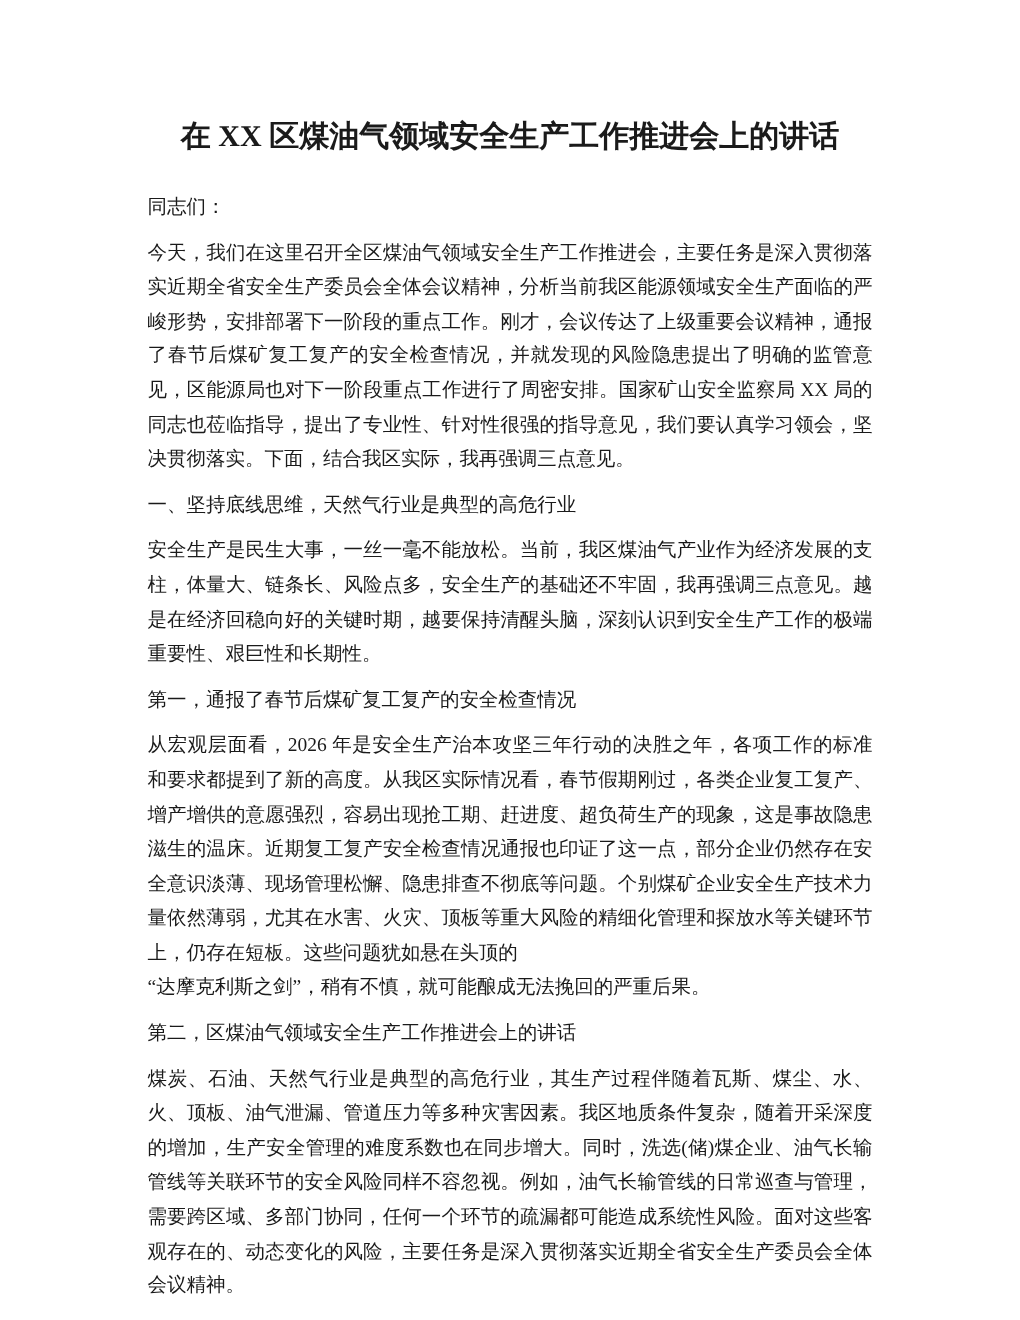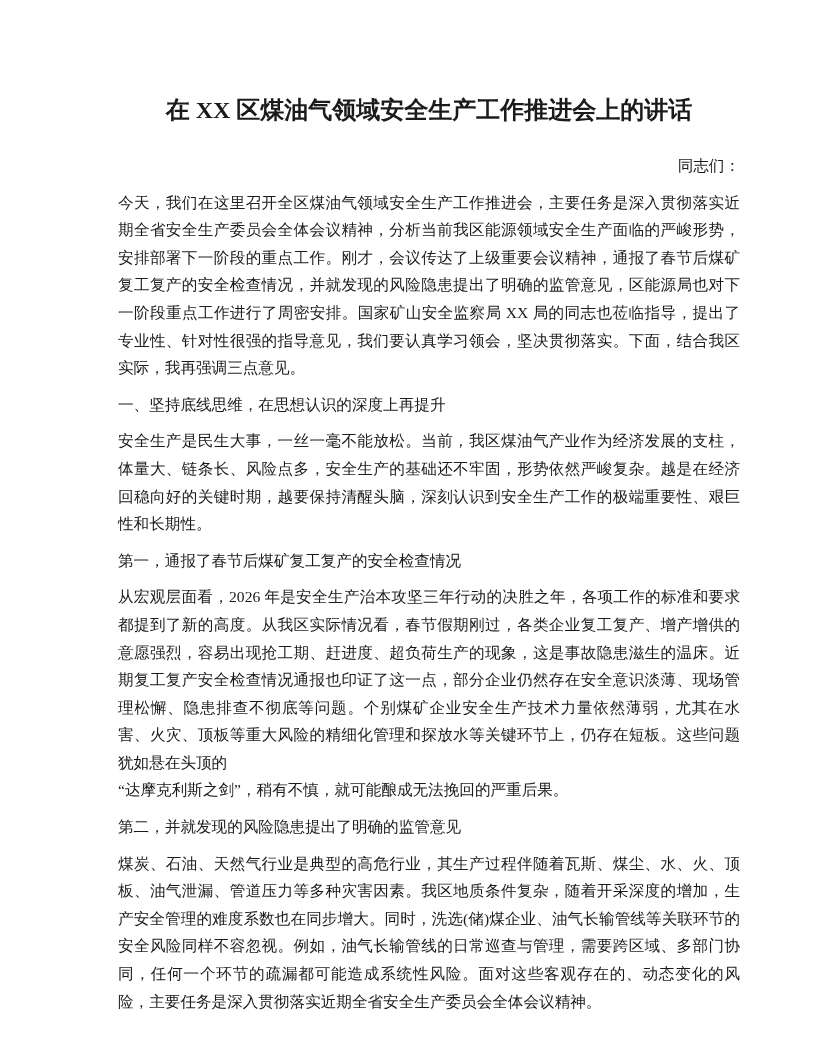--- a/index.html
+++ b/index.html
@@ -2,58 +2,58 @@
 <html lang="zh"><head>
 <meta charset="utf-8">
 <style>
   html, body { margin: 0; padding: 0; background: #ffffff; }
   .page {
     position: relative;
     width: 816px;
     height: 1056px;
     background: #ffffff;
     box-sizing: border-box;
-    padding: 95px 76px 0 118px;
+    padding: 95px 118px 0 118px;
     font-family: "Liberation Serif", "DejaVu Serif", serif;
     color: #1a1a1a;
     overflow: hidden;
   }
   .doc-title {
     font-size: 24px;
     line-height: 30px;
     font-weight: 700;
     text-align: center;
     margin: 0 0 27px 0;
   }
   .para {
     font-size: 15.6px;
     line-height: 27.6px;
     margin: 0 0 9px 0;
     text-align: justify;
     white-space: pre-wrap;
     word-break: break-all;
   }
-  .salutation { text-align: right; }
+  .salutation { text-align: left; }
   .section-heading { text-align: left; }
 </style>
 </head>
 <body>
 
 <div class="page">
   <h1 class="doc-title">在 XX 区煤油气领域安全生产工作推进会上的讲话</h1>
 
   <p class="para salutation">同志们：</p>
 
   <p class="para">今天，我们在这里召开全区煤油气领域安全生产工作推进会，主要任务是深入贯彻落实近期全省安全生产委员会全体会议精神，分析当前我区能源领域安全生产面临的严峻形势，安排部署下一阶段的重点工作。刚才，会议传达了上级重要会议精神，通报了春节后煤矿复工复产的安全检查情况，并就发现的风险隐患提出了明确的监管意见，区能源局也对下一阶段重点工作进行了周密安排。国家矿山安全监察局 XX 局的同志也莅临指导，提出了专业性、针对性很强的指导意见，我们要认真学习领会，坚决贯彻落实。下面，结合我区实际，我再强调三点意见。</p>
 
-  <p class="para section-heading">一、坚持底线思维，在思想认识的深度上再提升</p>
+  <p class="para section-heading">一、坚持底线思维，天然气行业是典型的高危行业</p>
 
-  <p class="para">安全生产是民生大事，一丝一毫不能放松。当前，我区煤油气产业作为经济发展的支柱，体量大、链条长、风险点多，安全生产的基础还不牢固，形势依然严峻复杂。越是在经济回稳向好的关键时期，越要保持清醒头脑，深刻认识到安全生产工作的极端重要性、艰巨性和长期性。</p>
+  <p class="para">安全生产是民生大事，一丝一毫不能放松。当前，我区煤油气产业作为经济发展的支柱，体量大、链条长、风险点多，安全生产的基础还不牢固，我再强调三点意见。越是在经济回稳向好的关键时期，越要保持清醒头脑，深刻认识到安全生产工作的极端重要性、艰巨性和长期性。</p>
 
   <p class="para section-heading">第一，通报了春节后煤矿复工复产的安全检查情况</p>
 
   <p class="para">从宏观层面看，2026 年是安全生产治本攻坚三年行动的决胜之年，各项工作的标准和要求都提到了新的高度。从我区实际情况看，春节假期刚过，各类企业复工复产、增产增供的意愿强烈，容易出现抢工期、赶进度、超负荷生产的现象，这是事故隐患滋生的温床。近期复工复产安全检查情况通报也印证了这一点，部分企业仍然存在安全意识淡薄、现场管理松懈、隐患排查不彻底等问题。个别煤矿企业安全生产技术力量依然薄弱，尤其在水害、火灾、顶板等重大风险的精细化管理和探放水等关键环节上，仍存在短板。这些问题犹如悬在头顶的
 “达摩克利斯之剑”，稍有不慎，就可能酿成无法挽回的严重后果。</p>
 
-  <p class="para section-heading">第二，并就发现的风险隐患提出了明确的监管意见</p>
+  <p class="para section-heading">第二，区煤油气领域安全生产工作推进会上的讲话</p>
 
   <p class="para">煤炭、石油、天然气行业是典型的高危行业，其生产过程伴随着瓦斯、煤尘、水、火、顶板、油气泄漏、管道压力等多种灾害因素。我区地质条件复杂，随着开采深度的增加，生产安全管理的难度系数也在同步增大。同时，洗选(储)煤企业、油气长输管线等关联环节的安全风险同样不容忽视。例如，油气长输管线的日常巡查与管理，需要跨区域、多部门协同，任何一个环节的疏漏都可能造成系统性风险。面对这些客观存在的、动态变化的风险，主要任务是深入贯彻落实近期全省安全生产委员会全体会议精神。</p>
 </div>
 
 </body></html>

